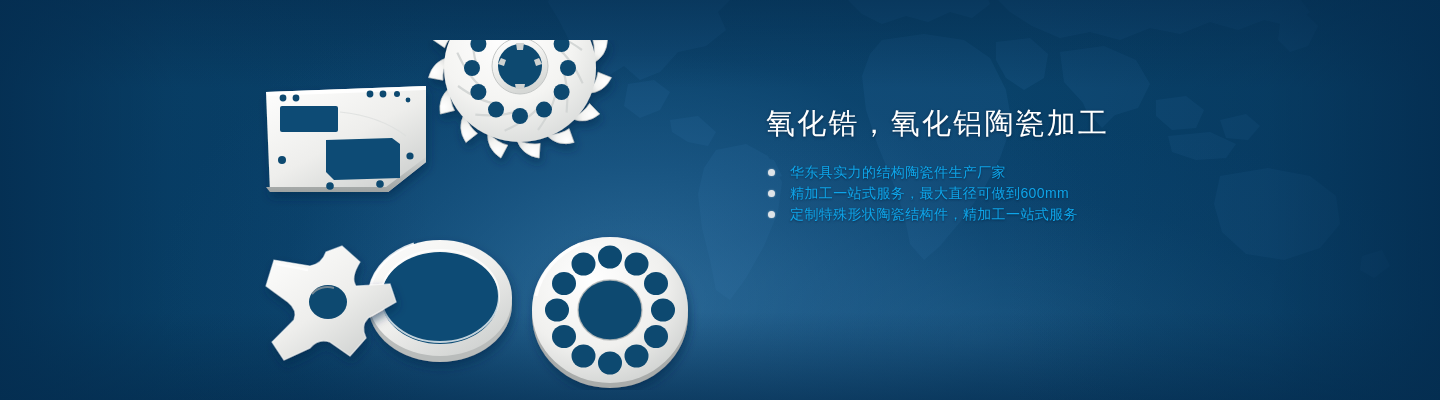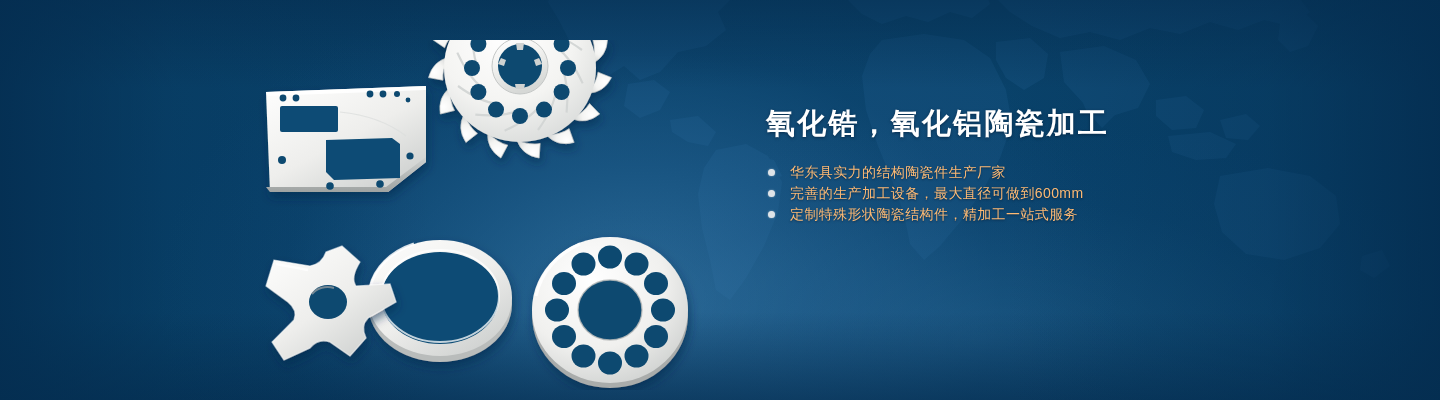--- a/index.html
+++ b/index.html
@@ -49,30 +49,30 @@
 
   
   .textblock{
     position:absolute;left:764px;top:106px;width:620px;
   }
   .headline{
     color:#ffffff;
     font-size:29px;
     line-height:34px;
     letter-spacing:2.2px;
-    font-weight:700;
+    font-weight:400;
     margin:0 0 22px 2px;
     text-shadow:0 1px 3px rgba(0,18,40,0.55);
     white-space:nowrap;
   }
   ul.points{list-style:none;margin:0;padding:0;}
   ul.points li{
     position:relative;
     padding-left:26px;
-    color:#fdba74;
+    color:#0ea5e9;
     font-size:14px;
     line-height:21px;
     letter-spacing:0.4px;
     white-space:nowrap;
     text-shadow:0 1px 2px rgba(0,18,40,0.5);
   }
   ul.points li .dot{
     position:absolute;left:4px;top:7px;
     width:7px;height:7px;border-radius:50%;
     background:#dfe4e8;
@@ -307,21 +307,21 @@
 
   <div class="textblock">
     <h1 class="headline">氧化锆，氧化铝陶瓷加工</h1>
     <ul class="points">
       <li>
         <span class="dot"></span>
         <span>华东具实力的结构陶瓷件生产厂家</span>
       </li>
       <li>
         <span class="dot"></span>
-        <span>完善的生产加工设备，最大直径可做到600mm</span>
+        <span>精加工一站式服务，最大直径可做到600mm</span>
       </li>
       <li>
         <span class="dot"></span>
         <span>定制特殊形状陶瓷结构件，精加工一站式服务</span>
       </li>
     </ul>
   </div>
 
 </div>
 

